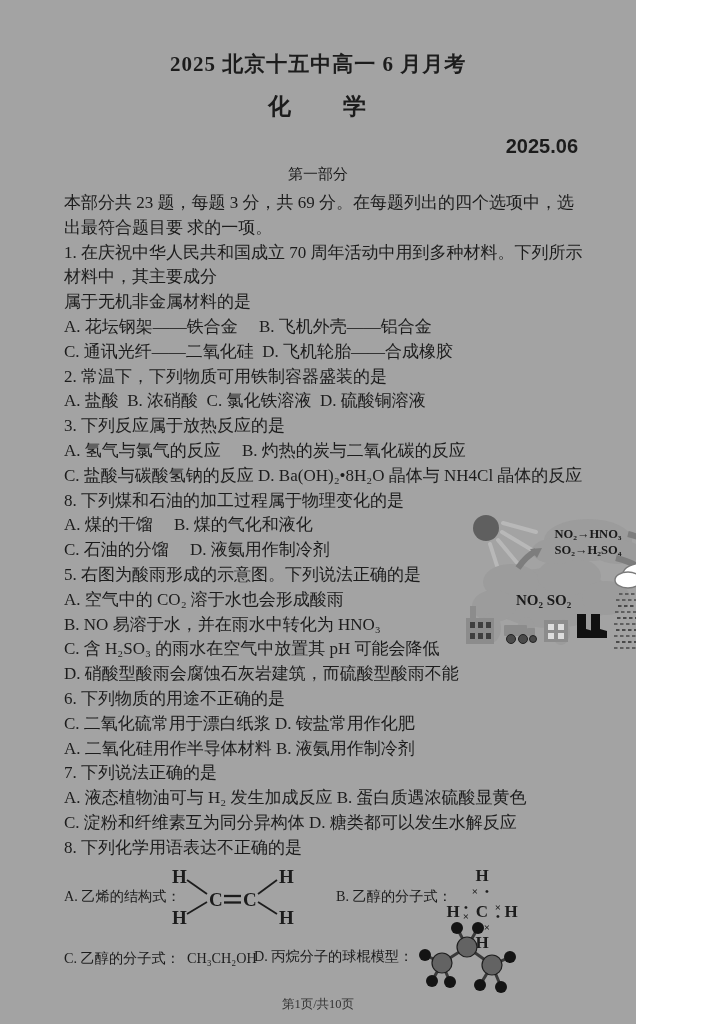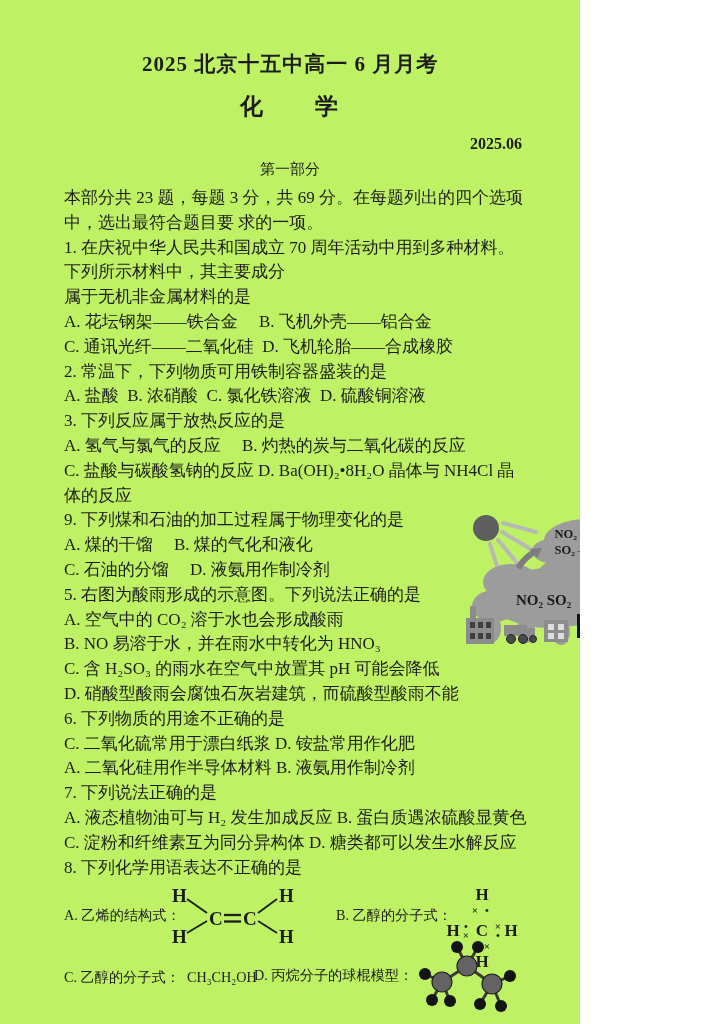--- a/index.html
+++ b/index.html
@@ -1,37 +1,37 @@
 <!DOCTYPE html>
 <html><head>
 <meta charset="utf-8">
 <style>
   html,body{margin:0;padding:0;background:#ffffff;}
   .doc{
     position:relative;
-    width:580px;height:1024px;
-    background:#bef264;
+    width:636px;height:1024px;
+    background:#a3a3a3;
     overflow:hidden;
     font-family:"Liberation Serif","DejaVu Serif",serif;
     color:#1c1c1c;
   }
   .title{
     margin:0;padding-top:50px;
     text-align:center;
     font-size:21px;font-weight:bold;letter-spacing:1px;
   }
   .subject{
     text-align:center;
     font-size:23px;font-weight:bold;
     margin-top:13px;letter-spacing:2px;
   }
   .date{
     text-align:right;padding-right:58px;
-    font-weight:bold;font-size:16px;margin-top:13px;
-    font-family:Liberation Serif, serif;
+    font-weight:bold;font-size:20px;margin-top:13px;
+    font-family:Liberation Sans, sans-serif;
   }
   .section{
     text-align:center;font-size:15px;margin-top:7px;
   }
   .content{
     padding-left:64px;padding-right:52px;margin-top:7px;
   }
   .line{
     font-size:17px;line-height:24.8px;
     white-space:pre-wrap;
@@ -60,21 +60,21 @@
     <div class="line">本部分共 23 题，每题 3 分，共 69 分。在每题列出的四个选项中，选出最符合题目要 求的一项。</div>
     <div class="line">1. 在庆祝中华人民共和国成立 70 周年活动中用到多种材料。下列所示材料中，其主要成分</div>
     <div class="line">属于无机非金属材料的是</div>
     <div class="line">A. 花坛钢架——铁合金　 B. 飞机外壳——铝合金</div>
     <div class="line">C. 通讯光纤——二氧化硅  D. 飞机轮胎——合成橡胶</div>
     <div class="line">2. 常温下，下列物质可用铁制容器盛装的是</div>
     <div class="line">A. 盐酸  B. 浓硝酸  C. 氯化铁溶液  D. 硫酸铜溶液</div>
     <div class="line">3. 下列反应属于放热反应的是</div>
     <div class="line">A. 氢气与氯气的反应　 B. 灼热的炭与二氧化碳的反应</div>
     <div class="line">C. 盐酸与碳酸氢钠的反应 D. Ba(OH)₂•8H₂O 晶体与 NH4Cl 晶体的反应</div>
-    <div class="line">9. 下列煤和石油的加工过程属于物理变化的是</div>
+    <div class="line">8. 下列煤和石油的加工过程属于物理变化的是</div>
     <div class="line">A. 煤的干馏　 B. 煤的气化和液化</div>
     <div class="line">C. 石油的分馏　 D. 液氨用作制冷剂</div>
     <div class="line">5. 右图为酸雨形成的示意图。下列说法正确的是</div>
     <div class="line">A. 空气中的 CO₂ 溶于水也会形成酸雨</div>
     <div class="line">B. NO 易溶于水，并在雨水中转化为 HNO₃</div>
     <div class="line">C. 含 H₂SO₃ 的雨水在空气中放置其 pH 可能会降低</div>
     <div class="line">D. 硝酸型酸雨会腐蚀石灰岩建筑，而硫酸型酸雨不能</div>
     <div class="line">6. 下列物质的用途不正确的是</div>
     <div class="line">C. 二氧化硫常用于漂白纸浆 D. 铵盐常用作化肥</div>
     <div class="line">A. 二氧化硅用作半导体材料 B. 液氨用作制冷剂</div>
@@ -255,13 +255,14 @@
         <rect x="102" y="127" width="6" height="6"></rect>
       </g>
     </g>
 
     <g fill="#111111">
       <path d="M121 108 h9 v15 l7 2 v7 h-16 z"></path>
       <path d="M135 108 h9 v15 l7 2 v7 h-16 z"></path>
     </g>
   </svg>
 
+  <div class="footer">第1页/共10页</div>
 </div>
 
 </body></html>

